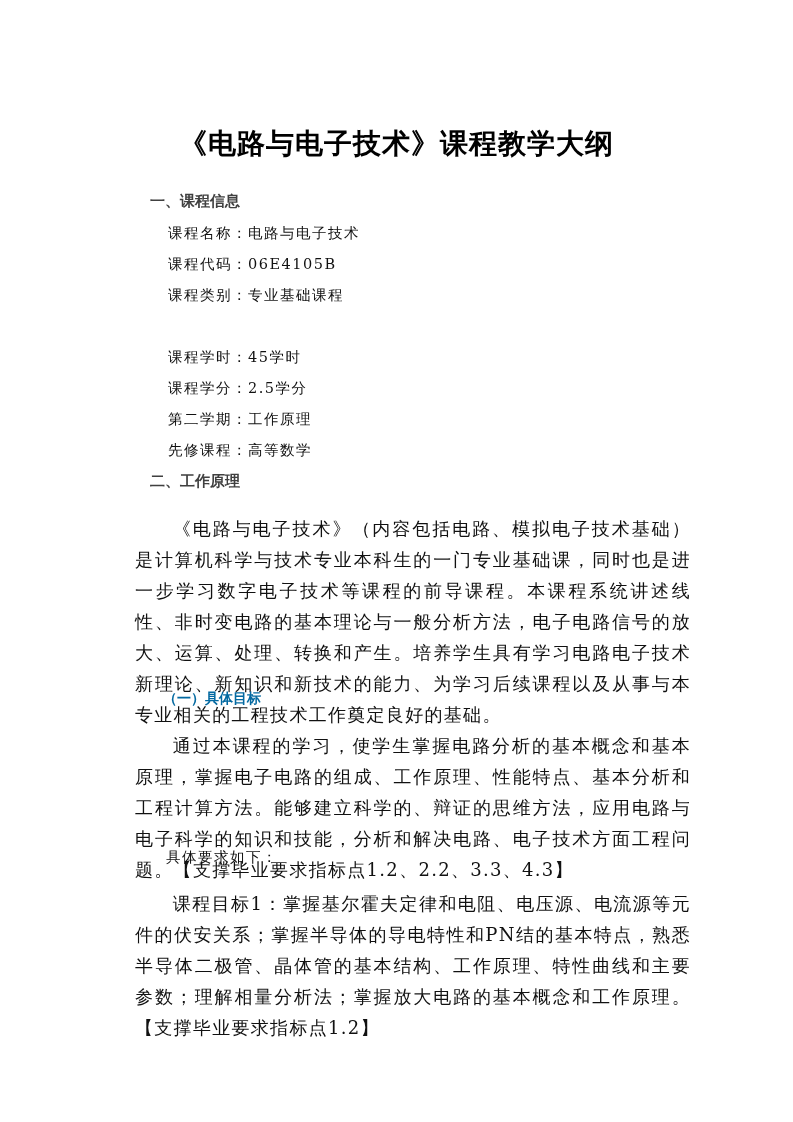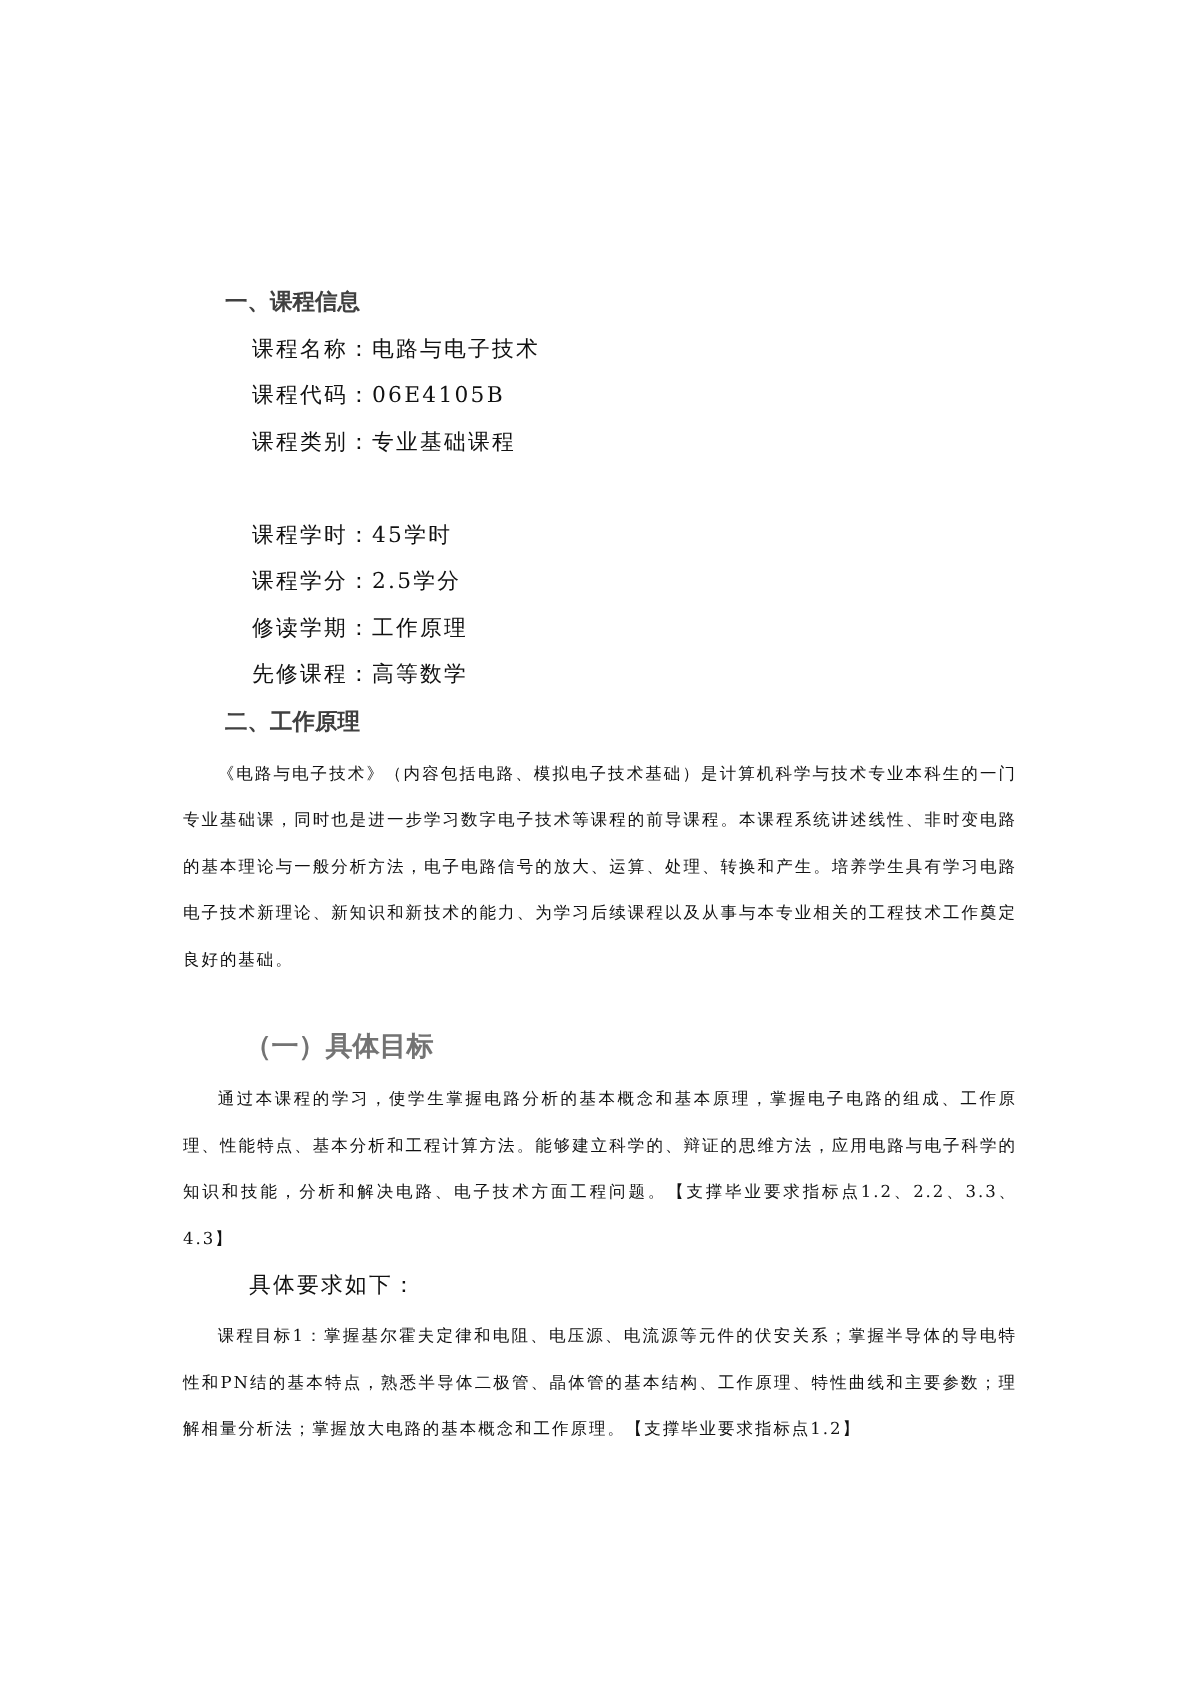--- a/index.html
+++ b/index.html
@@ -4,40 +4,41 @@
   <style>
     html, body { margin: 0; padding: 0; background: #ffffff; }
     body { width: 793px; height: 1122px; position: relative; overflow: hidden;
            font-family: "DejaVu Serif", "Liberation Serif", serif; color: #111; }
     .page { position: absolute; left: 0; top: 0; width: 793px; height: 1122px; }
     .title { position: absolute; top: 124px; left: 0; width: 793px; text-align: center;
              font-family: "DejaVu Sans", "Liberation Sans", sans-serif; font-weight: bold;
              font-size: 28px; letter-spacing: 1px; line-height: 40px; color: #000; }
     .h1 { position: absolute; left: 150px; font-family: "DejaVu Sans", "Liberation Sans", sans-serif;
           font-weight: bold; font-size: 15px; line-height: 20px; color: #404040; }
-    .h2 { position: absolute; left: 163px; font-family: Liberation Mono, monospace;
-          font-weight: bold; font-size: 18px; line-height: 20px; color: #737373; }
+    .h2 { position: absolute; left: 163px; font-family: Liberation Serif, serif;
+          font-weight: bold; font-size: 14px; line-height: 20px; color: #0369a1; }
     .info { position: absolute; left: 168px; font-size: 14.5px; line-height: 20px; letter-spacing: 1.5px; white-space: nowrap; }
-    .para { position: absolute; left: 119px; width: 556px; font-size: 11px; line-height: 31px;
-            letter-spacing: 1.3px; text-indent: 2.1em; text-align: justify; margin: 3px; }
+    .para { position: absolute; left: 119px; width: 556px; font-size: 18px; line-height: 31px;
+            letter-spacing: 1.3px; text-indent: 2.1em; text-align: justify; margin: 16px; }
     .plain { position: absolute; left: 150px; font-size: 14.5px; line-height: 20px; letter-spacing: 1.5px; margin-left: 16px; }
   </style>
 </head>
 <body>
 
 <div class="page">
+  <div class="title">《电路与电子技术》课程教学大纲</div>
 
   <div class="h1" style="top:191px;">一、课程信息</div>
 
   <div class="info" style="top:223px;"><span>课程名称：</span><span>电路与电子技术</span></div>
   <div class="info" style="top:254px;"><span>课程代码：</span><span>06E4105B</span></div>
   <div class="info" style="top:285px;"><span>课程类别：</span><span>专业基础课程</span></div>
   <div class="info" style="top:347px;"><span>课程学时：</span><span>45学时</span></div>
   <div class="info" style="top:378px;"><span>课程学分：</span><span>2.5学分</span></div>
-  <div class="info" style="top:409px;"><span>修读学期：</span><span>工作原理</span></div>
+  <div class="info" style="top:409px;"><span>第二学期：</span><span>工作原理</span></div>
   <div class="info" style="top:440px;"><span>先修课程：</span><span>高等数学</span></div>
 
   <div class="h1" style="top:471px;">二、工作原理</div>
 
   <p class="para" style="top:497px;">《电路与电子技术》（内容包括电路、模拟电子技术基础）是计算机科学与技术专业本科生的一门专业基础课，同时也是进一步学习数字电子技术等课程的前导课程。本课程系统讲述线性、非时变电路的基本理论与一般分析方法，电子电路信号的放大、运算、处理、转换和产生。培养学生具有学习电路电子技术新理论、新知识和新技术的能力、为学习后续课程以及从事与本专业相关的工程技术工作奠定良好的基础。</p>
 
   <div class="h2" style="top:689px;">（一）具体目标</div>
 
   <p class="para" style="top:714px;">通过本课程的学习，使学生掌握电路分析的基本概念和基本原理，掌握电子电路的组成、工作原理、性能特点、基本分析和工程计算方法。能够建立科学的、辩证的思维方法，应用电路与电子科学的知识和技能，分析和解决电路、电子技术方面工程问题。【支撑毕业要求指标点1.2、2.2、3.3、4.3】</p>
 

